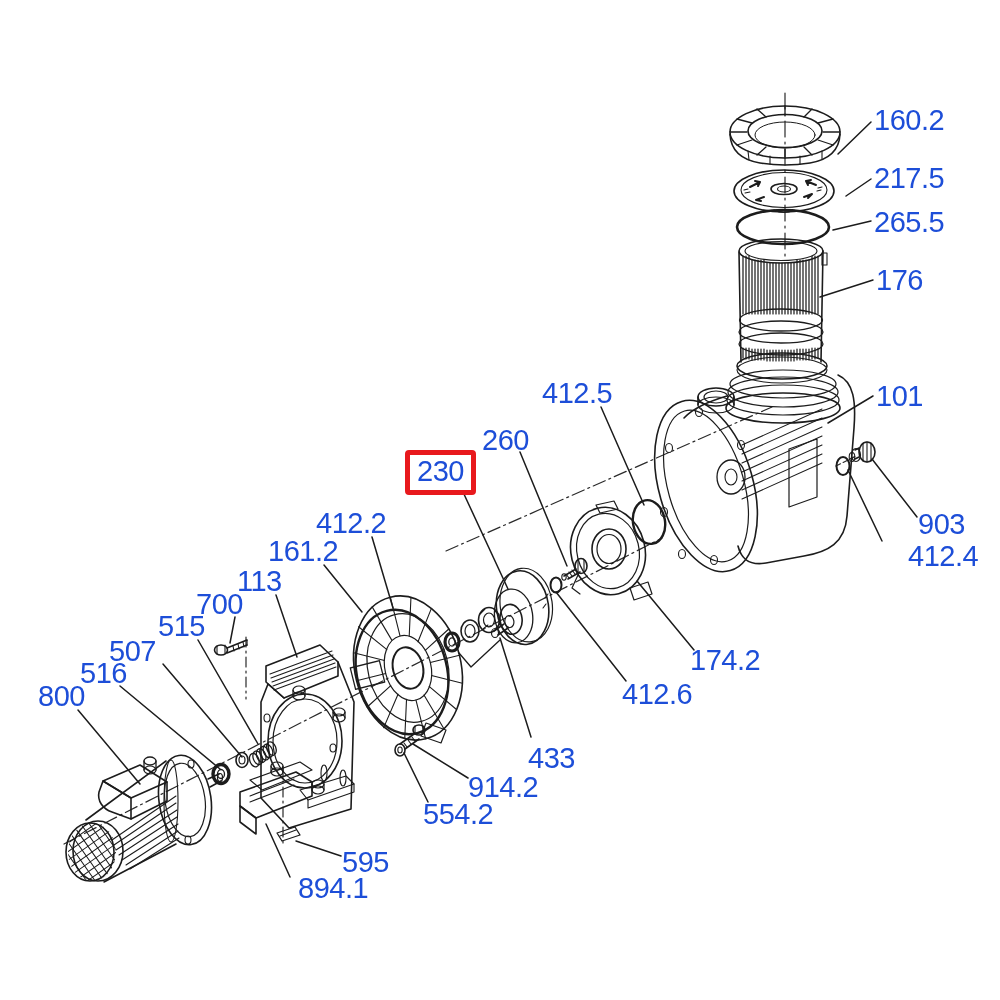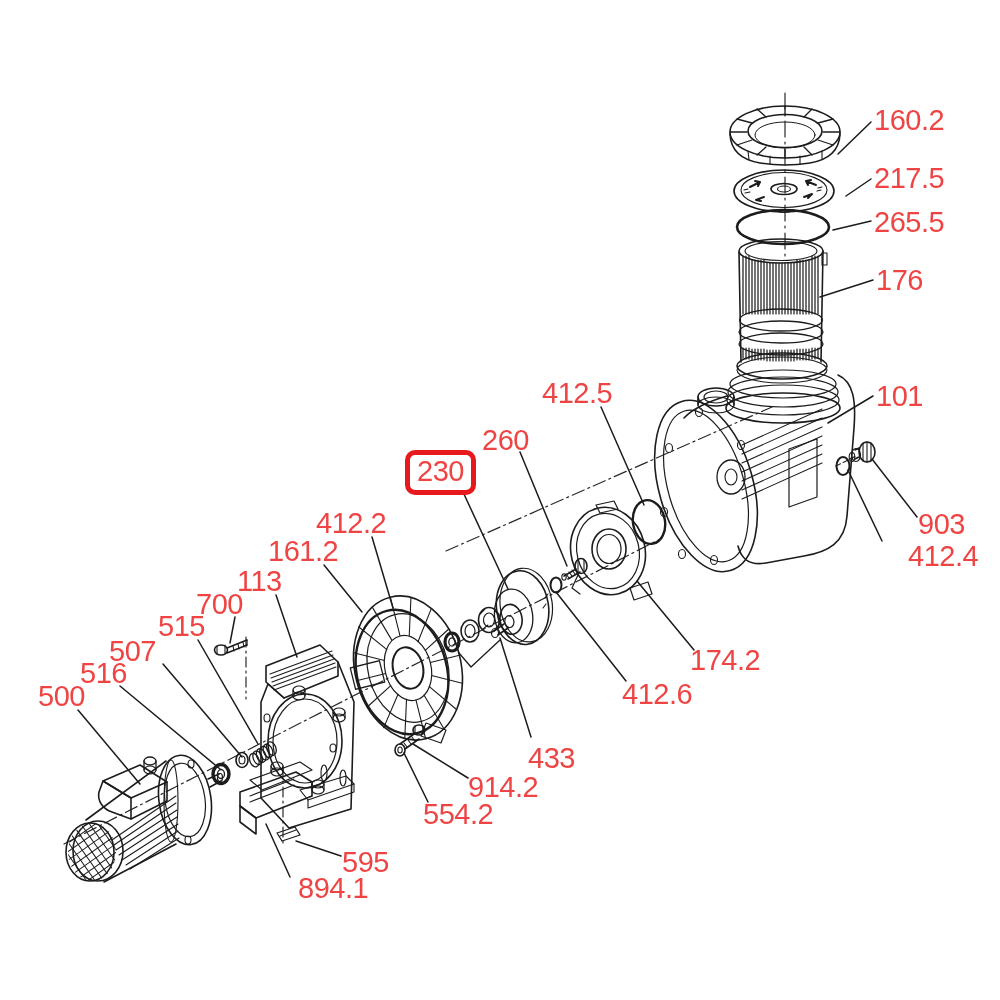--- a/index.html
+++ b/index.html
@@ -1,21 +1,21 @@
 <!DOCTYPE html>
 <html><head>
 <meta charset="utf-8">
 <style>
   html,body{margin:0;padding:0;background:#ffffff;}
   .stage{position:relative;width:1000px;height:1000px;background:#ffffff;overflow:hidden;
          font-family:"Liberation Sans",sans-serif;}
   svg{position:absolute;left:0;top:0;}
   .part-label{position:absolute;font-size:29px;line-height:1;letter-spacing:-0.5px;
-              color:#ef4444;white-space:nowrap;font-family:"Liberation Sans",sans-serif;}
-  .part-label.highlighted{border:5px solid #e8191d;border-radius:10px;padding:2px 7px 4px 7px;
+              color:#1d4ed8;white-space:nowrap;font-family:"Liberation Sans",sans-serif;}
+  .part-label.highlighted{border:5px solid #e8191d;border-radius:4px;padding:2px 7px 4px 7px;
               background:#ffffff;}
 </style>
 </head>
 <body>
 
 <div class="stage">
 
 <svg width="1000" height="1000" viewBox="0 0 1000 1000" fill="none" stroke="#1c1c1c" stroke-width="1.6" stroke-linecap="round" stroke-linejoin="round">
 
   <defs>
@@ -335,21 +335,21 @@
   <div class="part-label" style="left:542px;top:379px">412.5</div>
   <div class="part-label" style="left:482px;top:426px">260</div>
   <div class="part-label highlighted" style="left:405px;top:450px">230</div>
   <div class="part-label" style="left:316px;top:509px">412.2</div>
   <div class="part-label" style="left:268px;top:537px">161.2</div>
   <div class="part-label" style="left:237px;top:567px">113</div>
   <div class="part-label" style="left:196px;top:590px">700</div>
   <div class="part-label" style="left:158px;top:612px">515</div>
   <div class="part-label" style="left:109px;top:637px">507</div>
   <div class="part-label" style="left:80px;top:659px">516</div>
-  <div class="part-label" style="left:38px;top:682px">500</div>
+  <div class="part-label" style="left:38px;top:682px">800</div>
   <div class="part-label" style="left:690px;top:646px">174.2</div>
   <div class="part-label" style="left:622px;top:680px">412.6</div>
   <div class="part-label" style="left:528px;top:744px">433</div>
   <div class="part-label" style="left:468px;top:773px">914.2</div>
   <div class="part-label" style="left:423px;top:800px">554.2</div>
   <div class="part-label" style="left:342px;top:848px">595</div>
   <div class="part-label" style="left:298px;top:874px">894.1</div>
 
 </div>
 

